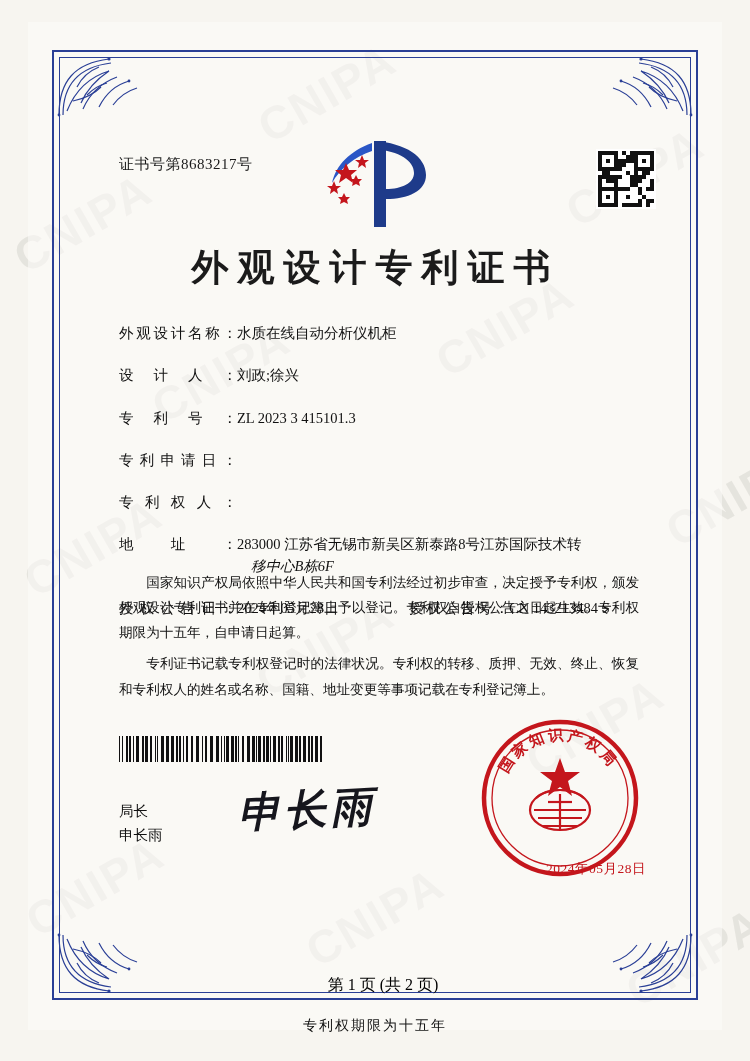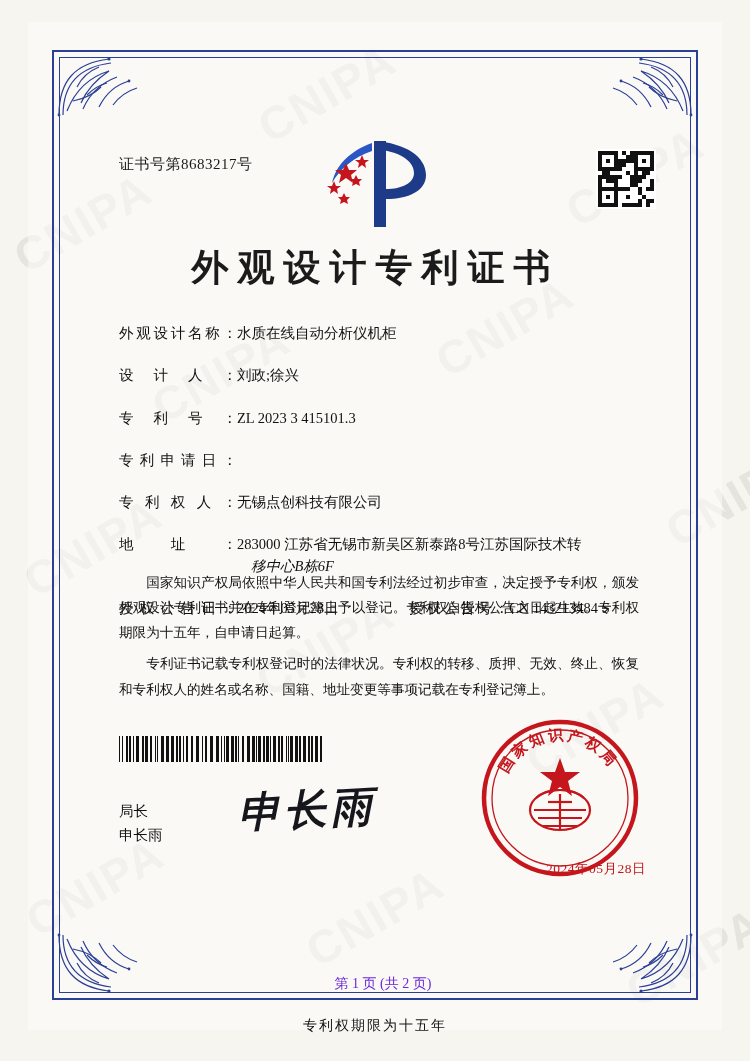--- a/index.html
+++ b/index.html
@@ -238,22 +238,22 @@
     color: #c4161c;
     letter-spacing: 0.5px;
   }
 
   .page-num {
     position: absolute;
     left: 16px;
     right: 0;
     top: 893px;
     text-align: center;
-    font-size: 14px;
-    color: #6d28d9;
+    font-size: 16px;
+    color: #000000;
   }
 
   .footnote {
     position: absolute;
     left: 0;
     right: 0;
     top: 935px;
     text-align: center;
     font-size: 14px;
     letter-spacing: 2px;
@@ -618,21 +618,20 @@
       </div>
 
       <div class="field">
         <div class="lbl">
           <span>专</span>
             <span>利</span>
             <span>权</span>
             <span>人</span>
             <span>：</span>
         </div>
-        <div class="val">无锡点创科技有限公司</div>
       </div>
 
       <div class="field">
         <div class="lbl">
           <span>地</span>
             <span>址</span>
             <span>：</span>
         </div>
         <div class="val">
           <span>283000 江苏省无锡市新吴区新泰路8号江苏国际技术转</span>

